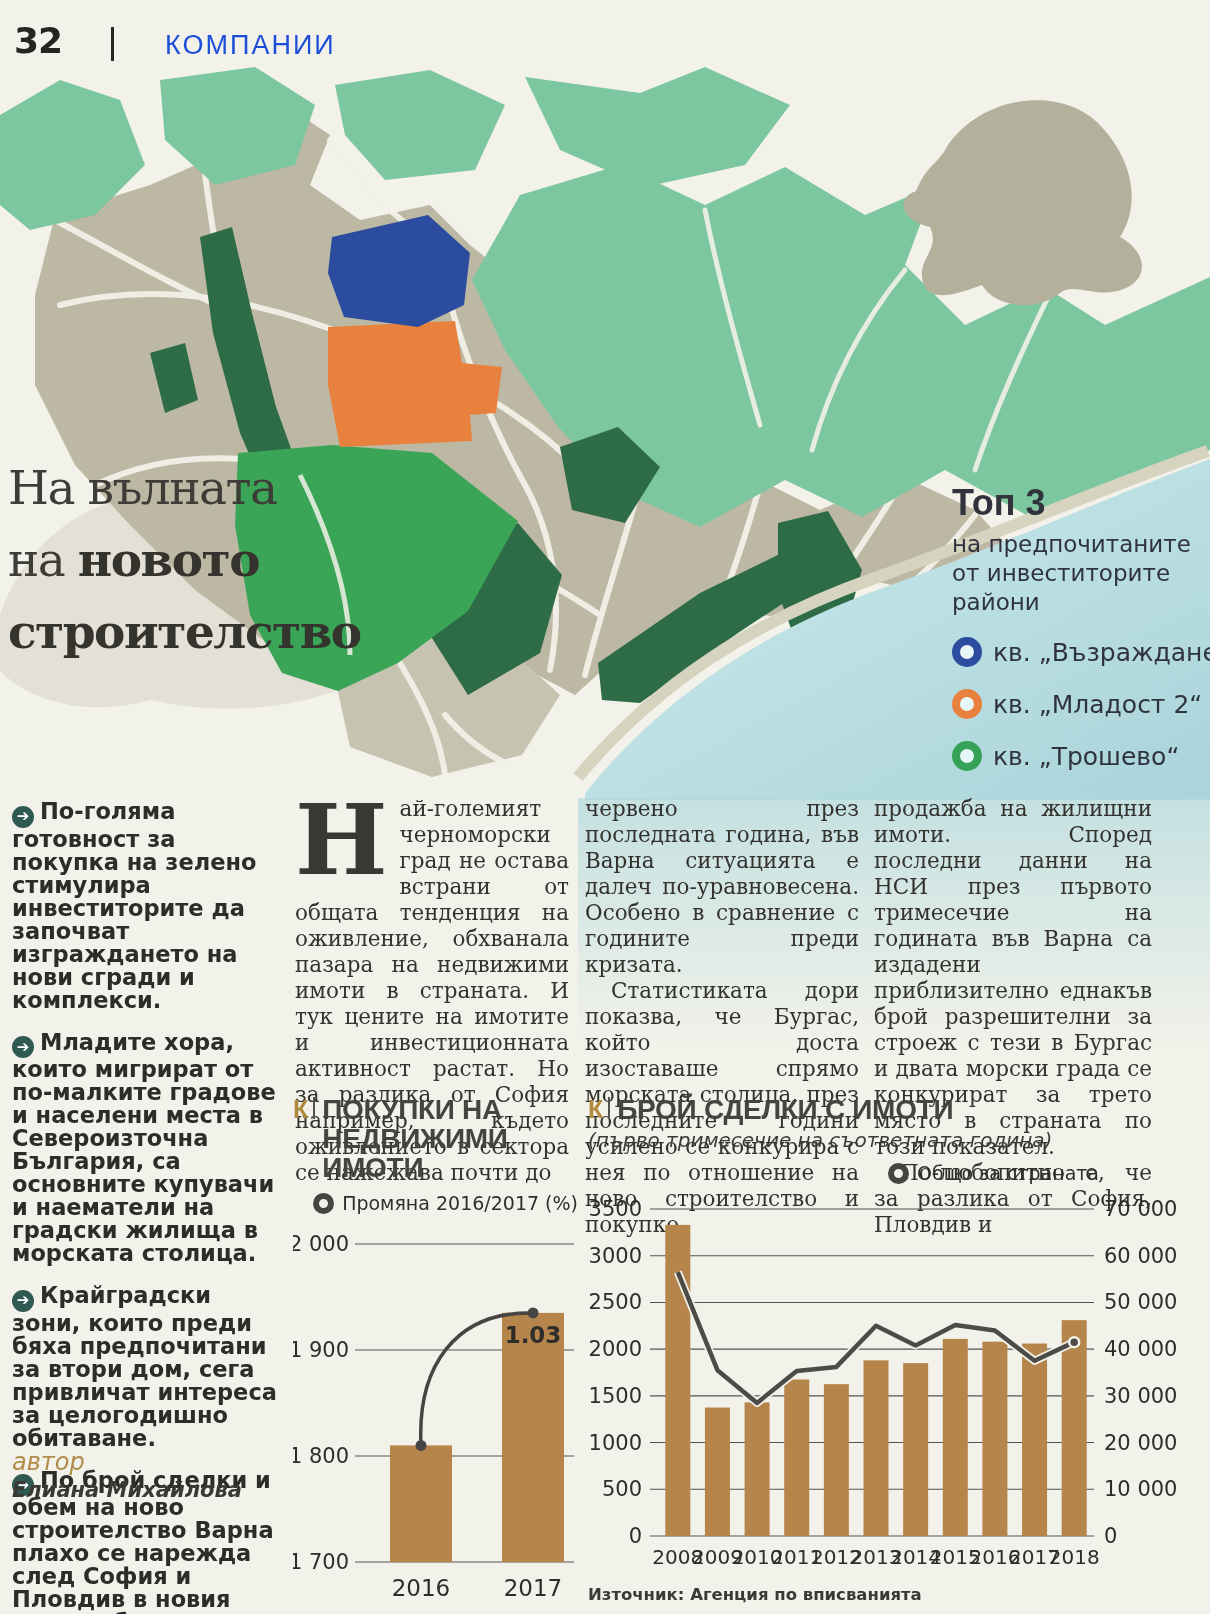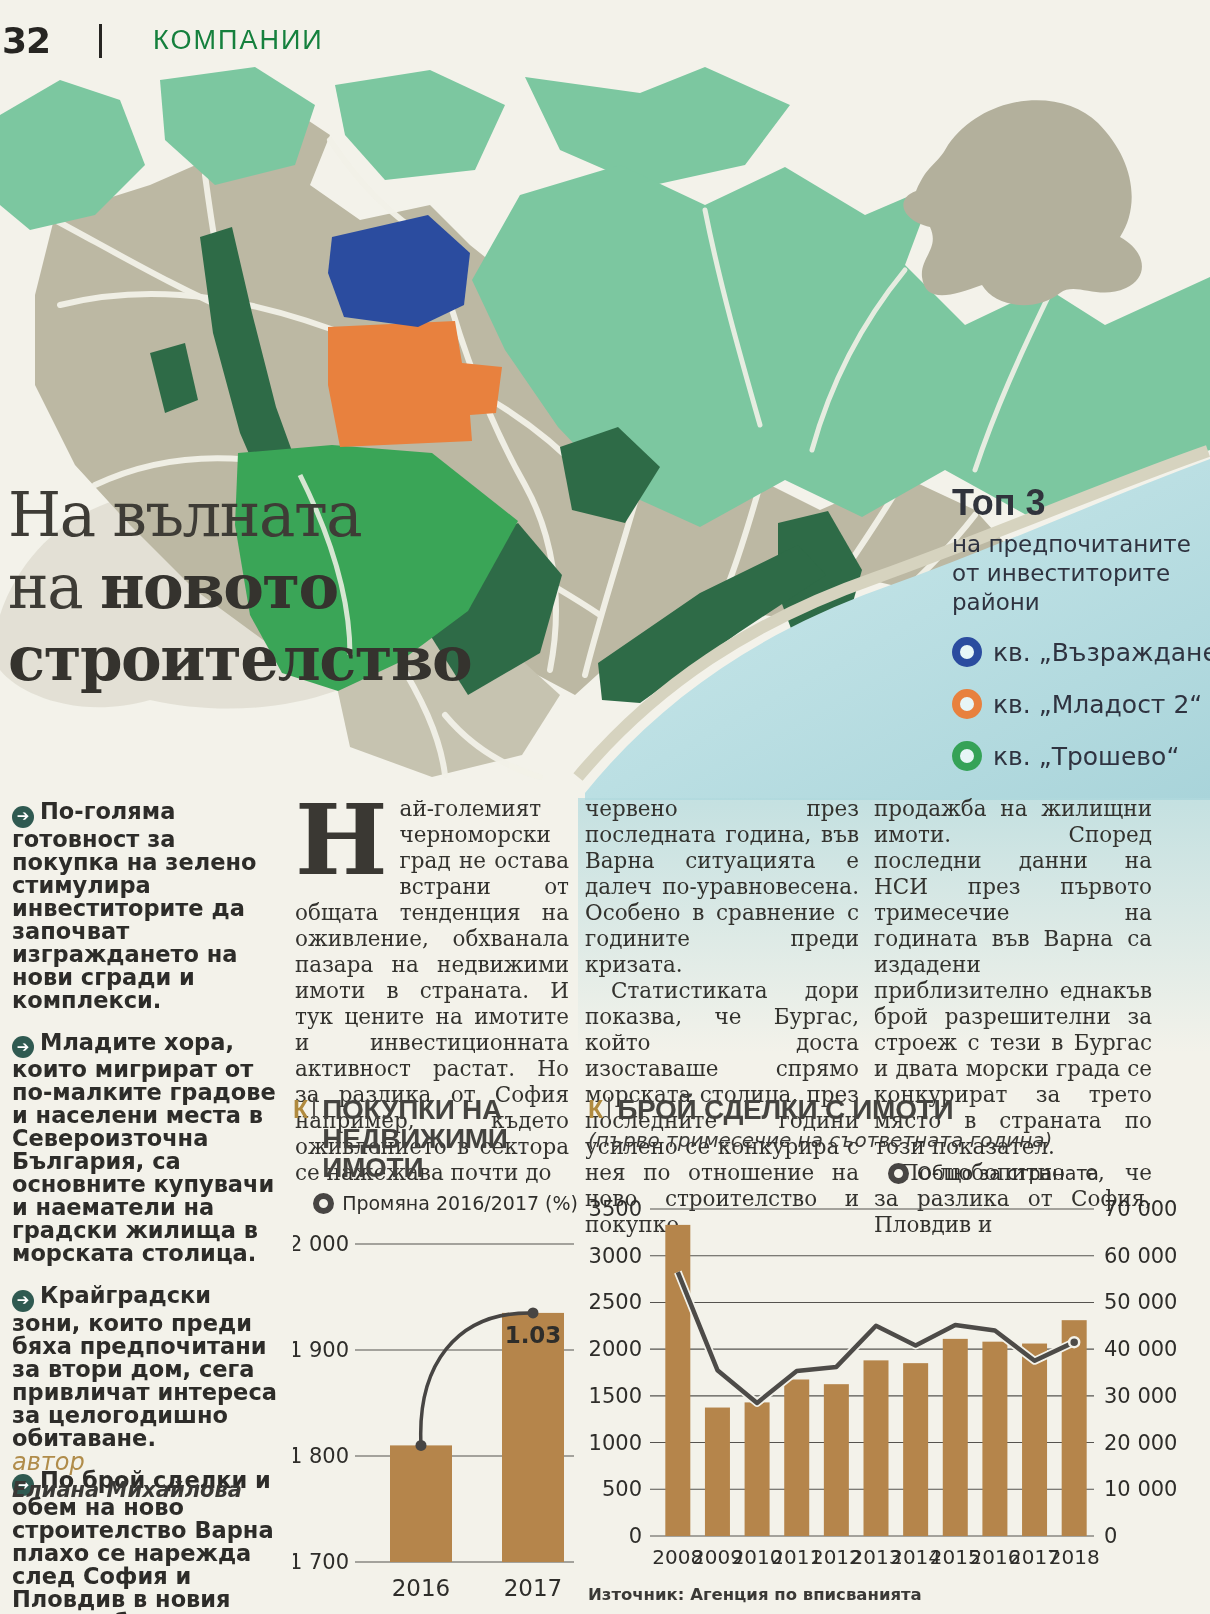--- a/index.html
+++ b/index.html
@@ -1,29 +1,29 @@
 <!DOCTYPE html>
 <html><head>
 <meta charset="utf-8">
 <style>
   html,body{margin:0;padding:0;}
   body{width:1210px;height:1614px;position:relative;overflow:hidden;
        background:#f3f2ea;font-family:"DejaVu Sans",sans-serif;color:#2e2d2a;}
   
-  .pghead{position:absolute;left:2px;top:20px;display:flex;align-items:center;z-index:5;gap:41px;}
+  .pghead{position:absolute;left:14px;top:20px;display:flex;align-items:flex-end;z-index:5;gap:41px;}
   .pgnum{font-size:36px;font-weight:800;color:#262522;letter-spacing:-1px;}
   .pgdiv{width:3px;height:34px;background:#262522;margin:0 10px 0 8px;}
-  .pgsection{font-size:27px;font-weight:500;letter-spacing:2px;color:#15803d;font-family:"Liberation Sans",sans-serif;}
+  .pgsection{font-size:27px;font-weight:500;letter-spacing:2px;color:#1d4ed8;font-family:"Liberation Sans",sans-serif;}
   
   .mapwrap{position:absolute;left:0;top:55px;width:1210px;height:745px;z-index:0;}
   .sea-fade{position:absolute;left:578px;top:798px;width:632px;height:300px;z-index:0;
      background:linear-gradient(180deg,rgba(176,217,221,.7),rgba(176,217,221,0) 85%);}
   
   .headline{position:absolute;left:8px;top:452px;z-index:3;font-family:"DejaVu Serif",serif;
-     color:#3e3c36;font-size:61px;line-height:72px;letter-spacing:-1.5px;margin-top:27px;}
+     color:#3e3c36;font-size:47px;line-height:72px;letter-spacing:-1.5px;}
   .headline b{font-weight:700;color:#35332e;}
   
   .top3{position:absolute;left:952px;top:482px;width:262px;z-index:3;}
   .top3-title{font-size:36px;font-weight:800;color:#30333c;font-family:"Liberation Sans",sans-serif;margin-bottom:6px;}
   .top3-sub{font-size:23px;line-height:29px;color:#2f3340;margin-bottom:20px;}
   .top3-item{display:flex;align-items:center;margin-bottom:22px;}
   .ring{width:14px;height:14px;border-radius:50%;border:8px solid #888;background:rgba(240,250,250,.85);
         display:inline-block;margin-right:11px;flex:none;}
   .top3-label{font-size:25px;color:#2f3340;white-space:nowrap;}
   

